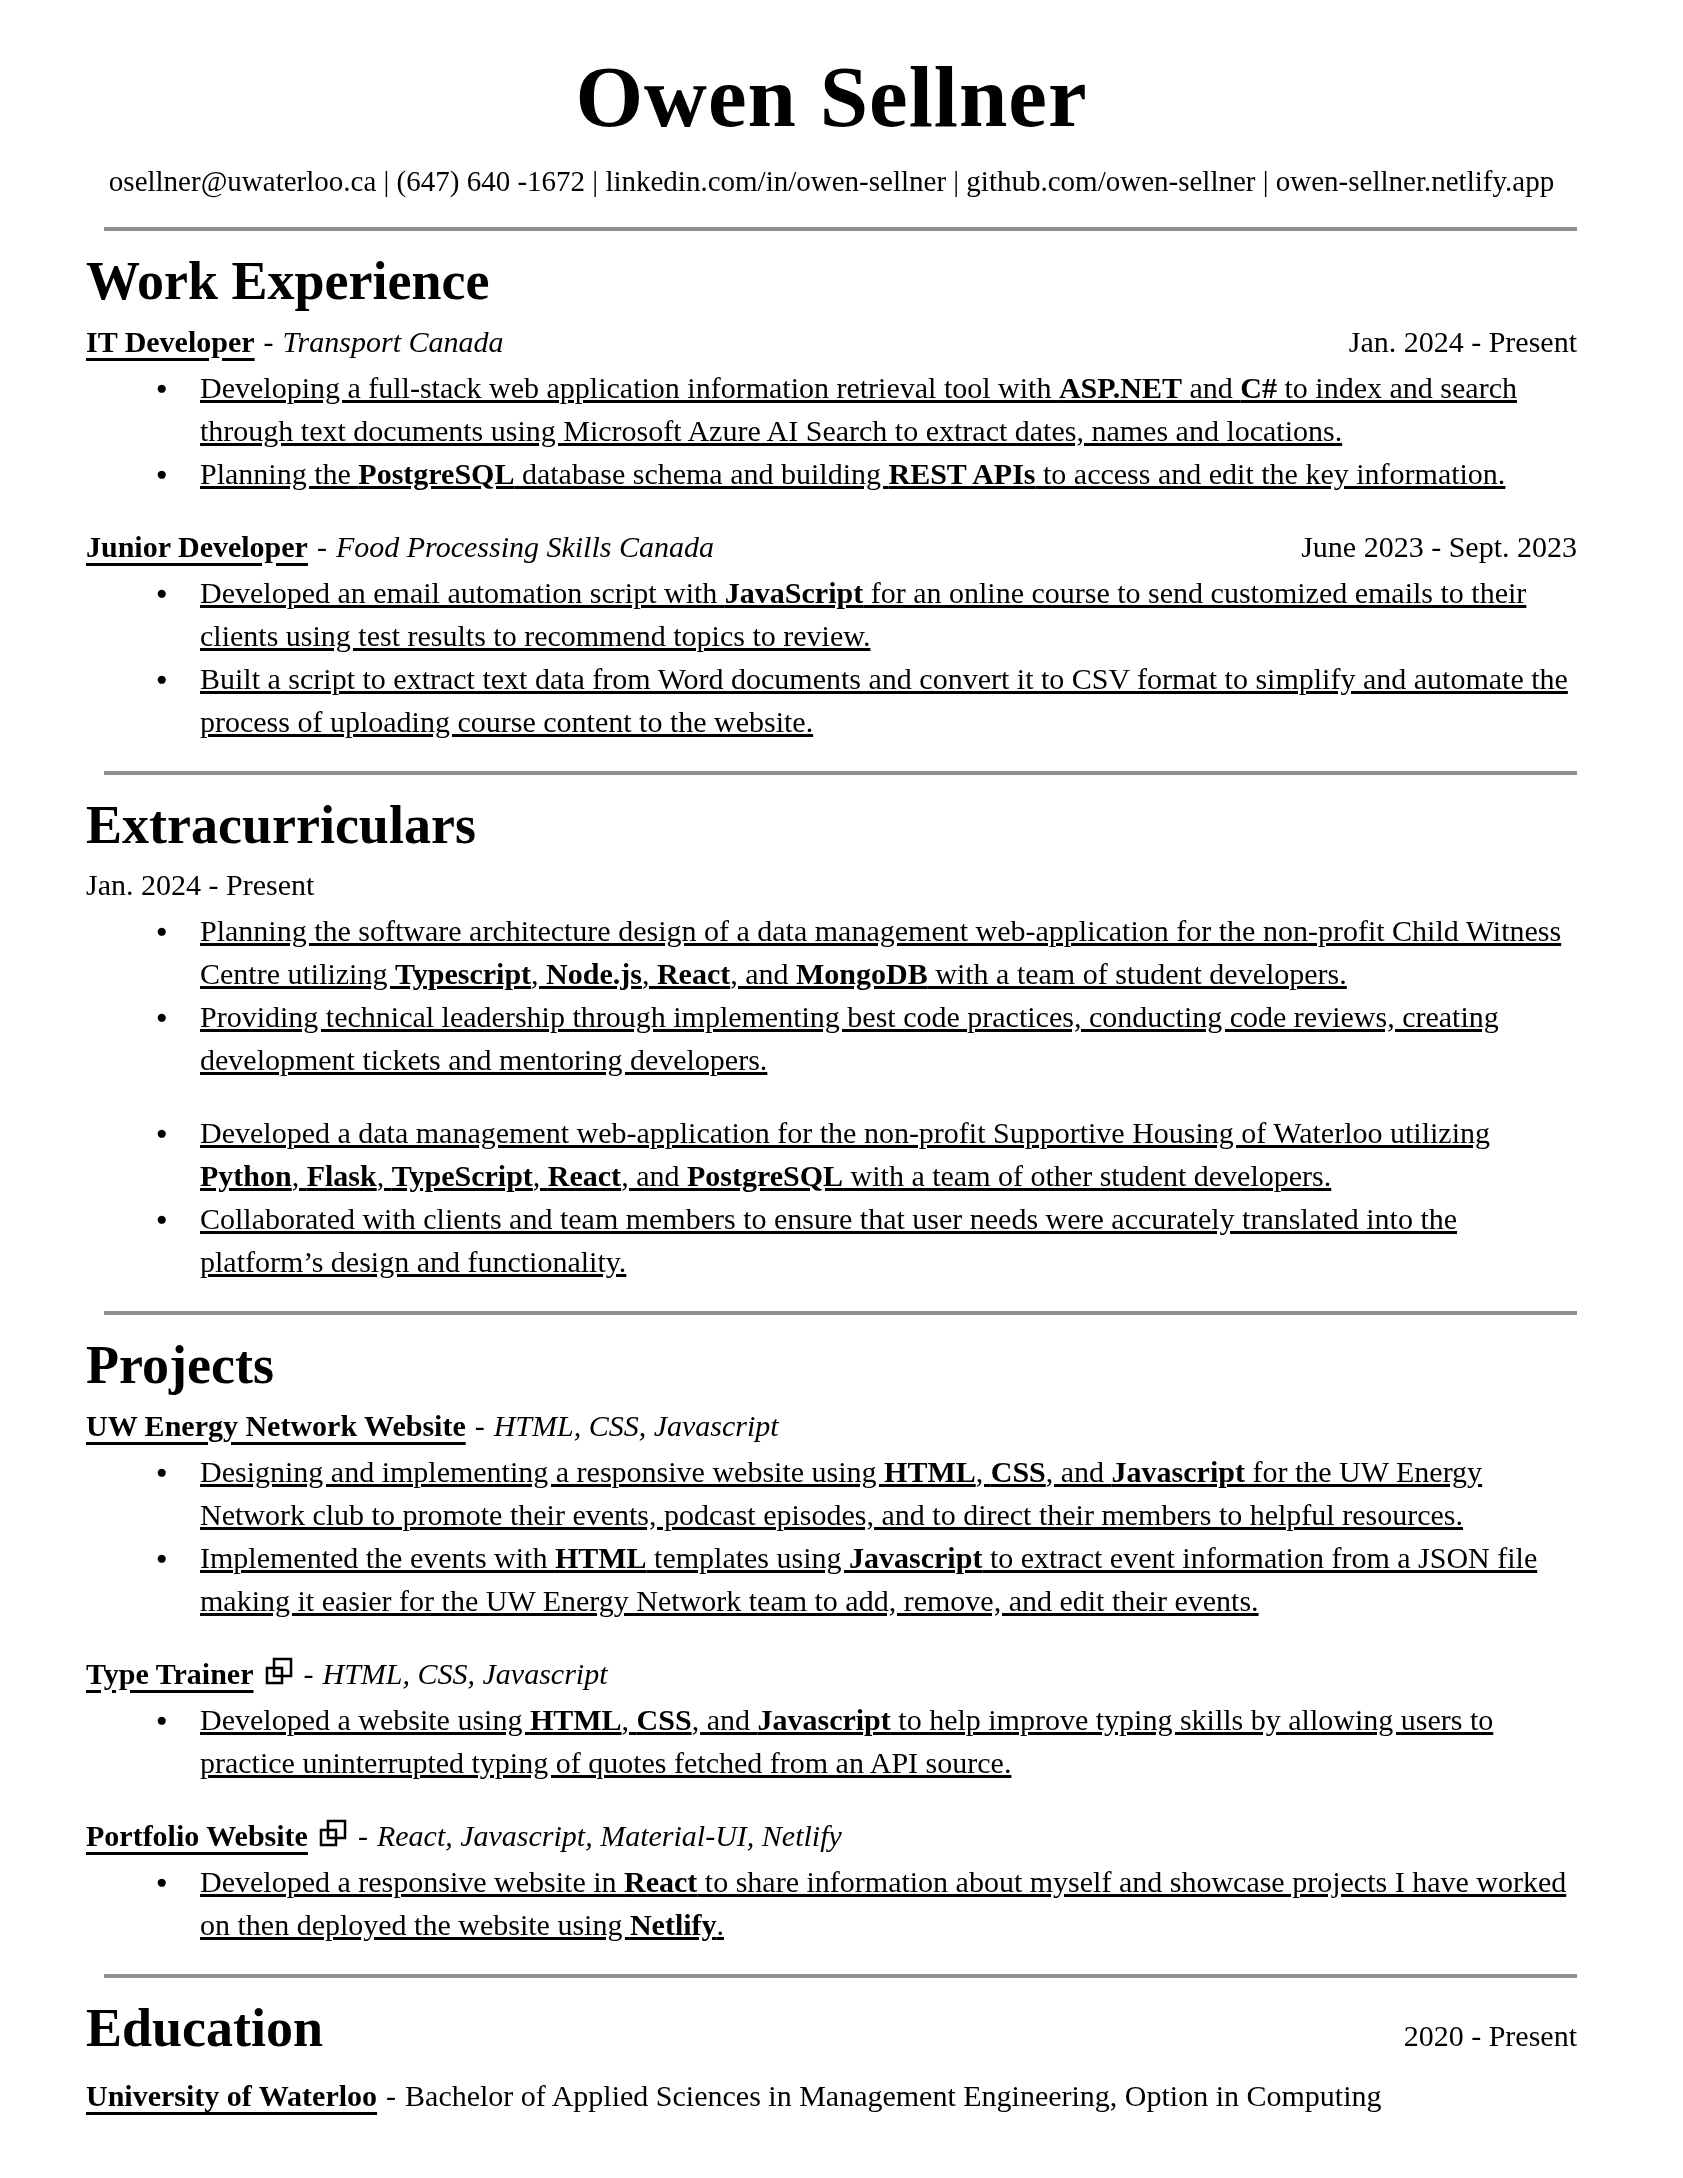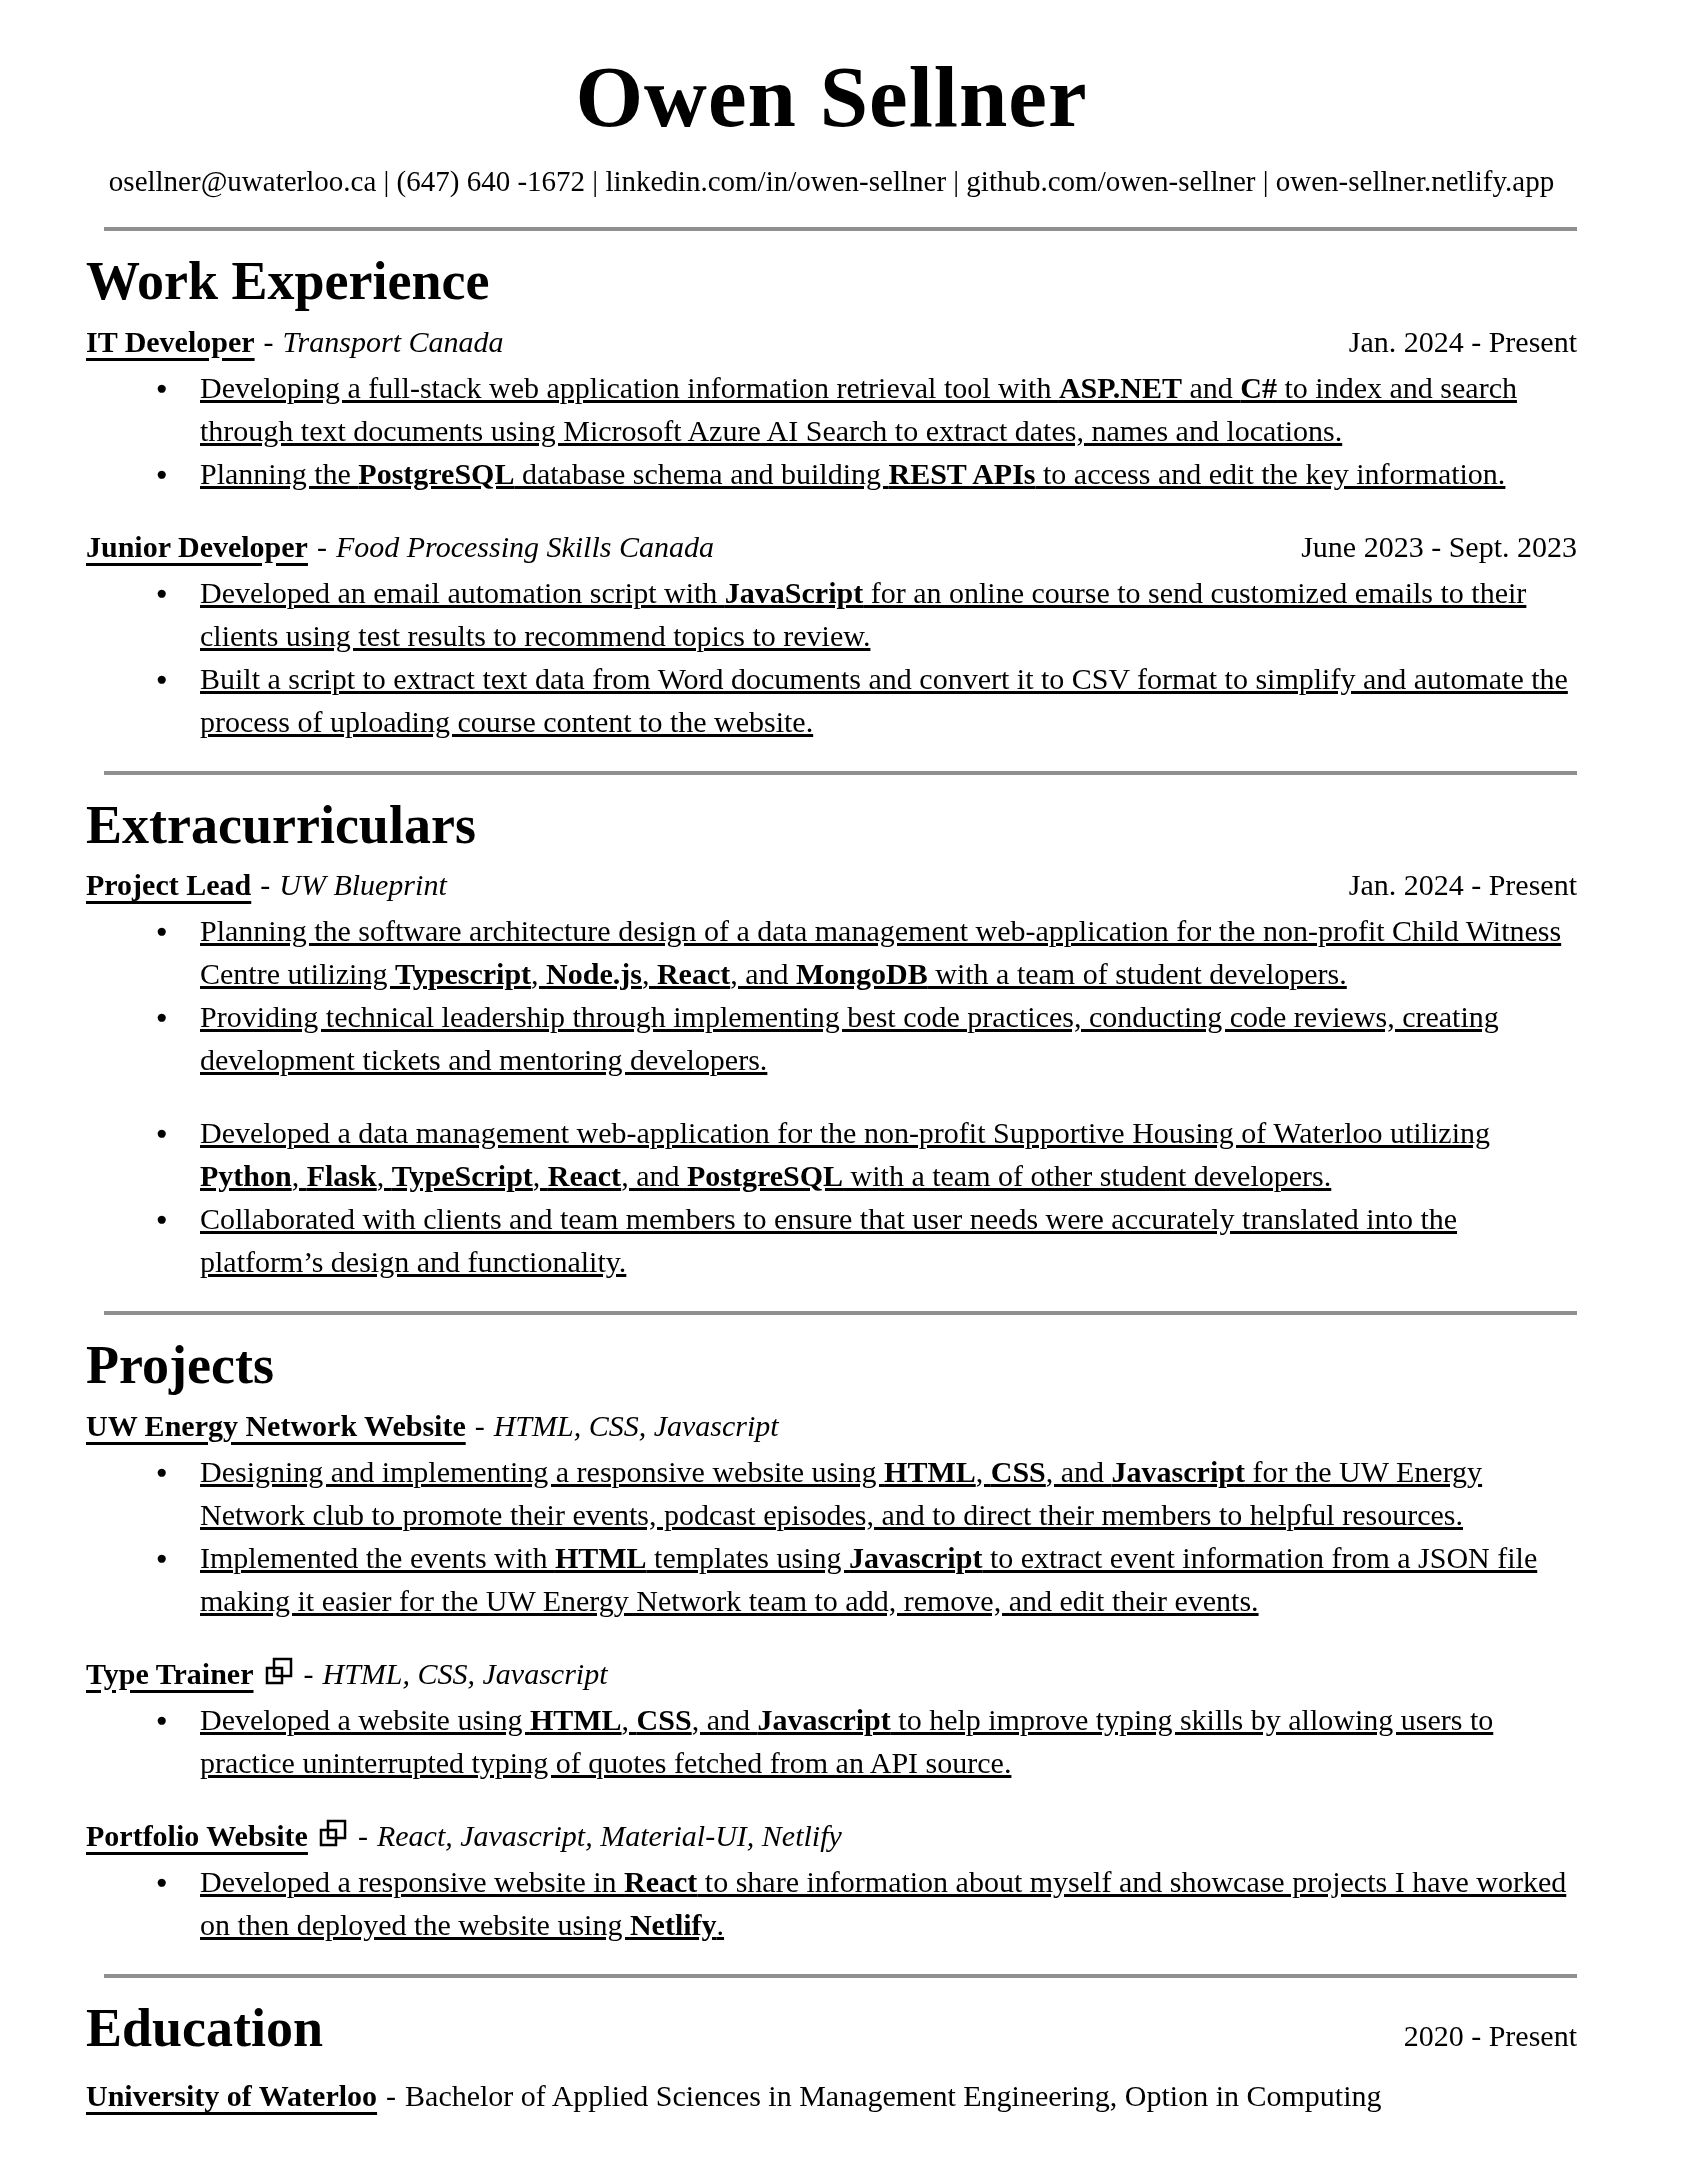--- a/index.html
+++ b/index.html
@@ -160,23 +160,20 @@
 
   <hr class="section-rule">
 
   <div>
     <div class="section-heading-row">
       <h2 class="section-title">Extracurriculars</h2>
     </div>
 
     <div class="entry">
       <div class="entry-header">
-        <span class="role-line">
-          <span class="role-title">Project Lead</span><span class="sep">-</span><span class="org-name">UW Blueprint</span>
-        </span>
         <span class="entry-dates">Jan. 2024 - Present</span>
       </div>
       <ul class="bullet-list">
         <li><span>Planning the software architecture design of a data management web-application for the non-profit Child Witness Centre utilizing </span><b>Typescript</b><span>, </span><b>Node.js</b><span>, </span><b>React</b><span>, and </span><b>MongoDB</b><span> with a team of student developers.</span></li>
         <li><span>Providing technical leadership through implementing best code practices, conducting code reviews, creating development tickets and mentoring developers.</span></li>
       </ul>
     </div>
 
     <div class="entry">
       <ul class="bullet-list">

